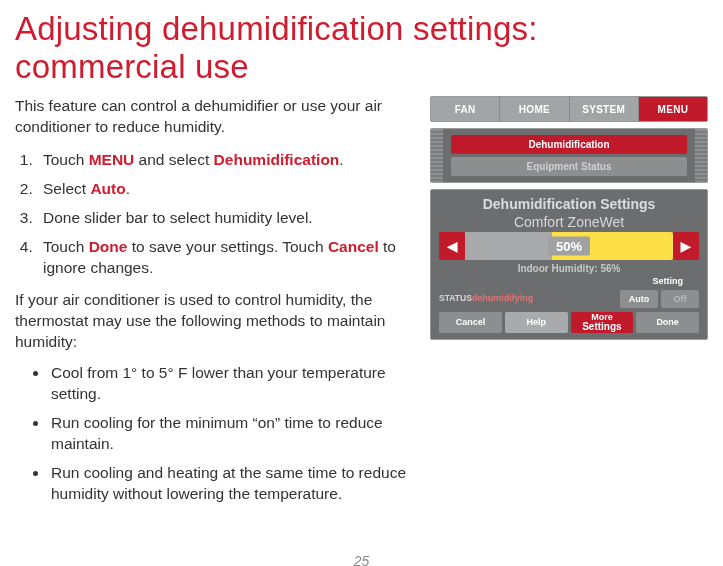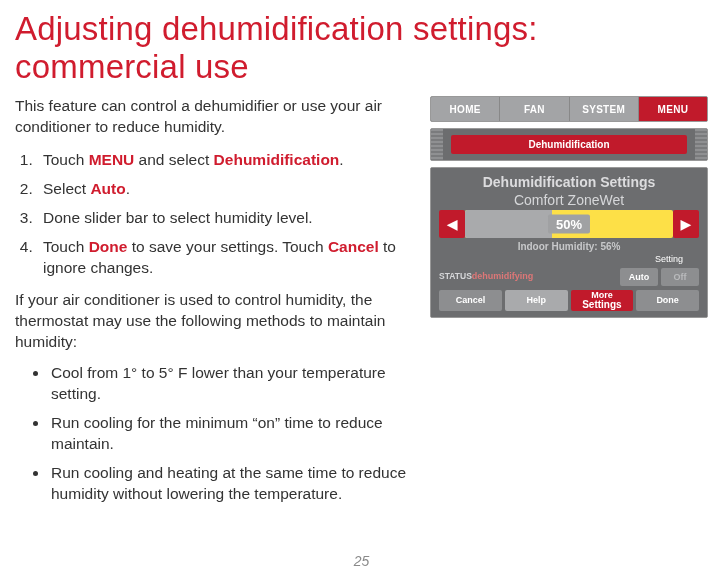--- a/index.html
+++ b/index.html
@@ -187,21 +187,21 @@
     display:flex;
     flex-direction: row;
     font-size: 9px;
     line-height: 1.1;
   }
   .status-left .lab { font-weight: bold; color:#d6d7d9; font-size:8.5px;}
   .status-left .val { color:#d77; font-weight:bold; }
   .setting-lab {
     color:#fff;
     font-size:9px;
-    font-weight:normal;
+    font-weight:bold;
     margin-right:6px;
     position:absolute;
     right:10px;
     margin-top:-2px;
   }
   .seg {
     display:flex;
     gap:3px;
   }
   .seg-btn {
@@ -274,30 +274,31 @@
       <li>Cool from 1° to 5° F lower than your temperature setting.</li>
       <li>Run cooling for the minimum “on” time to reduce maintain.</li>
       <li>Run cooling and heating at the same time to reduce humidity without lowering the temperature.</li>
     </ul>
   </div>
 
   <div class="right-col">
 
     <div class="panel">
       <div class="tabstrip">
+        <div class="tab gray">FAN</div>
         <div class="tab gray">HOME</div>
-        <div class="tab gray">FAN</div>
         <div class="tab gray">SYSTEM</div>
         <div class="tab active">MENU</div>
       </div>
     </div>
 
     <div class="panel">
       <div class="menu-panel">
         <div class="menu-row sel">Dehumidification</div>
+        <div class="menu-row unsel">Equipment Status</div>
       </div>
     </div>
 
     <div class="panel">
       <div class="settings">
         <div class="set-title">Dehumidification Settings</div>
         <div class="slider-labels">
           <span>Comfort Zone</span>
           <span>Wet</span>
         </div>

